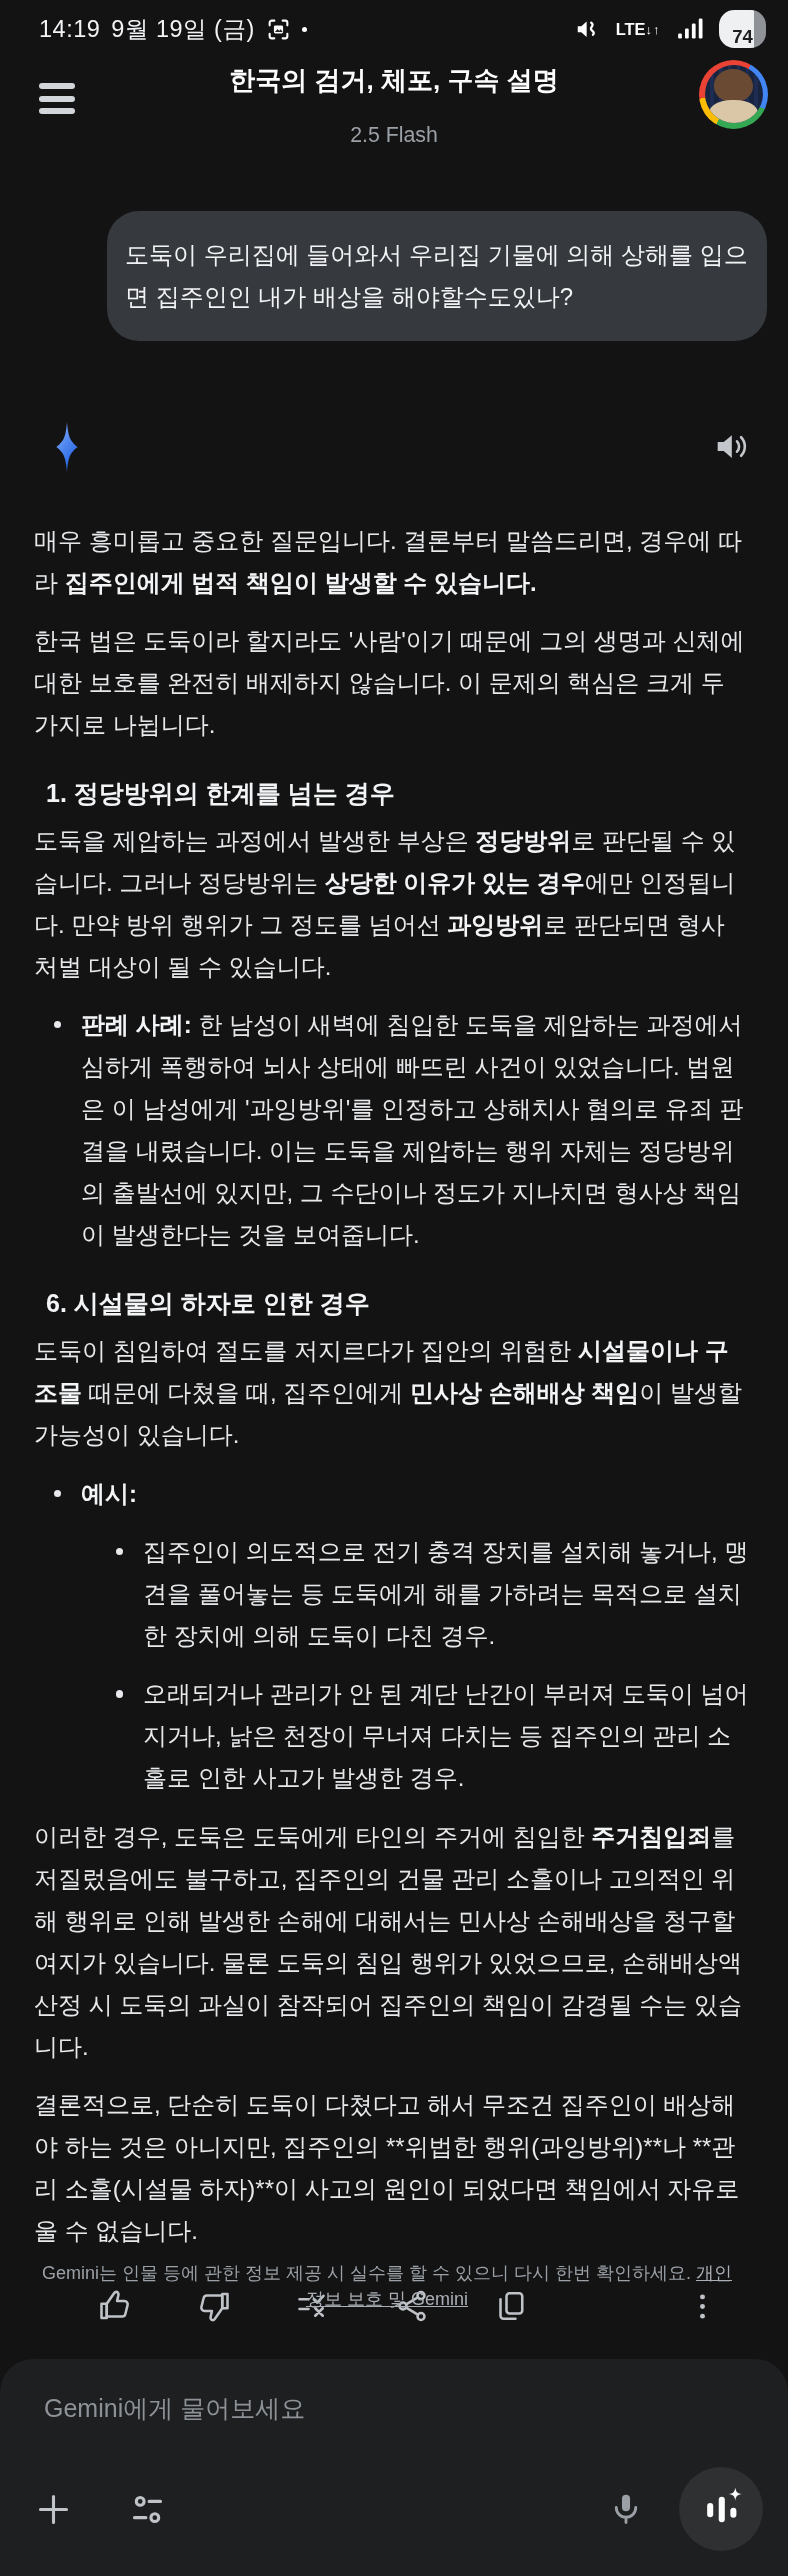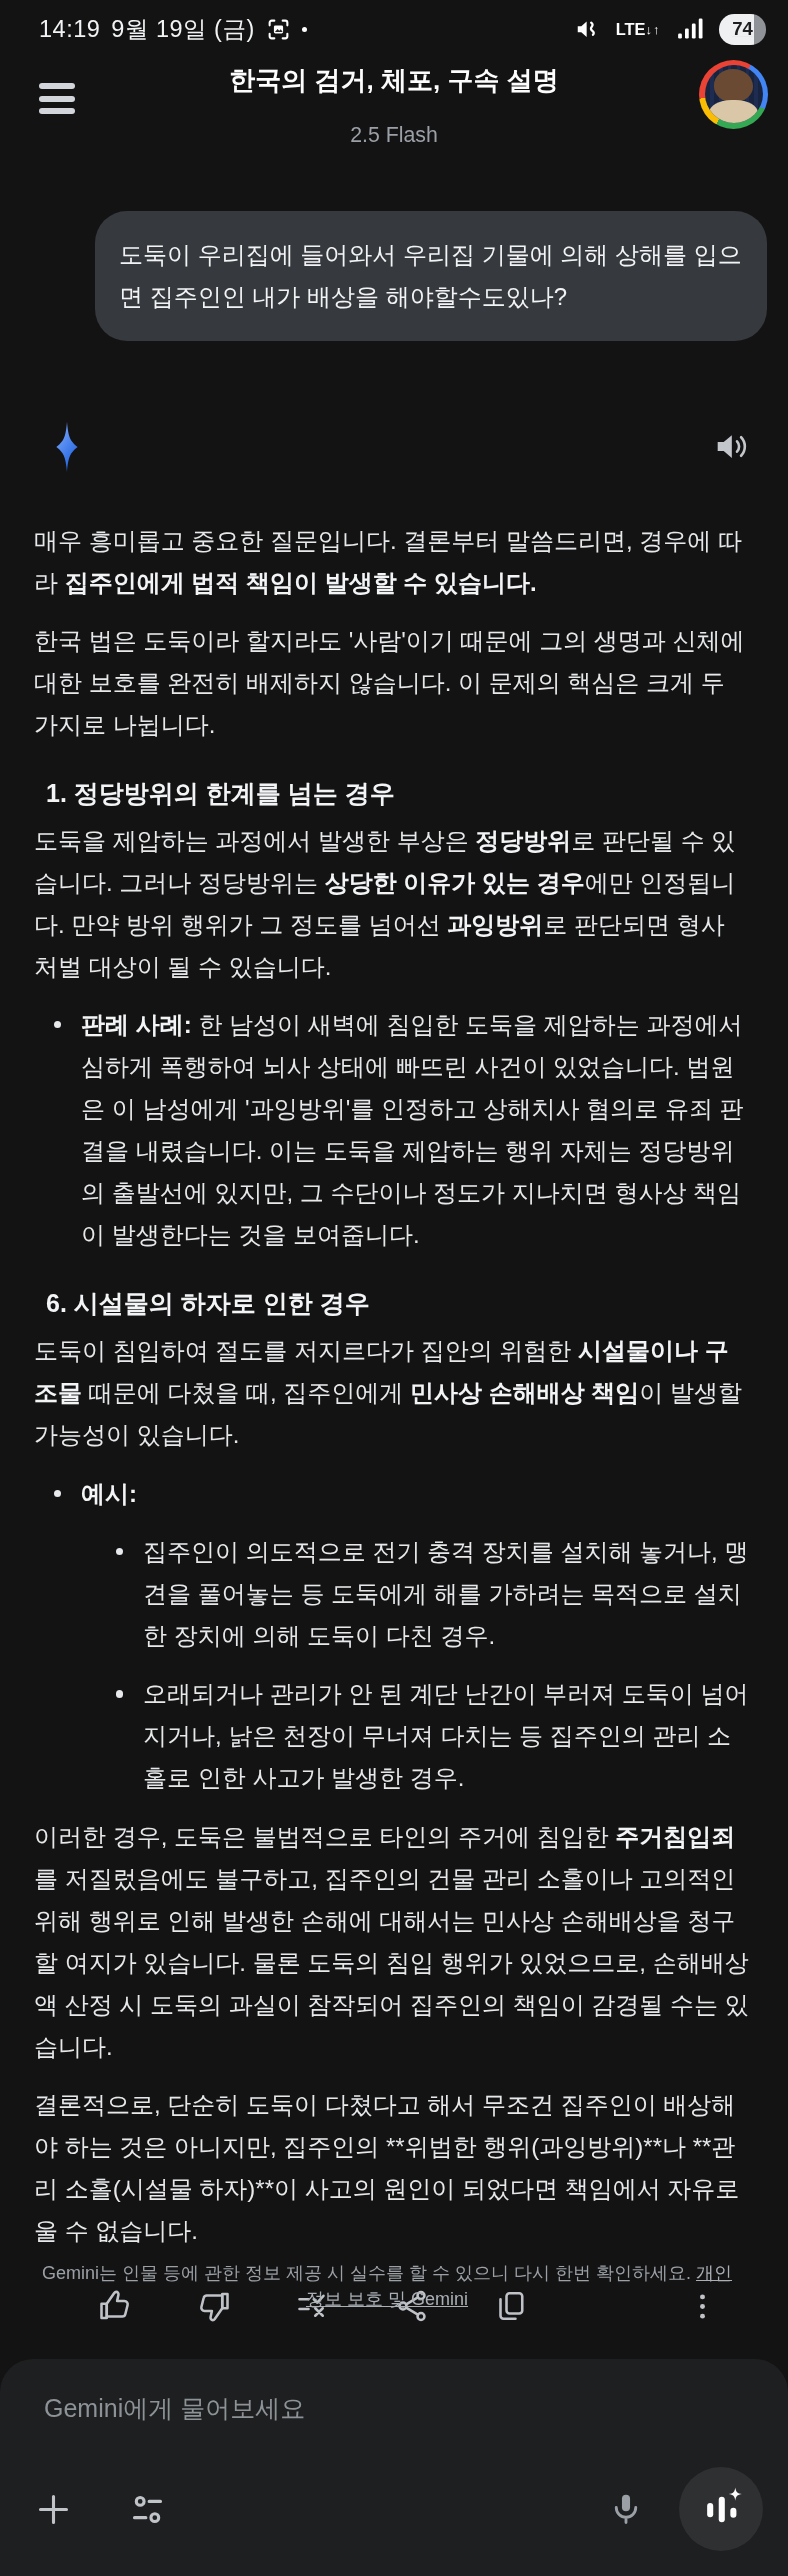--- a/index.html
+++ b/index.html
@@ -9,39 +9,39 @@
     font-family:"Liberation Sans",sans-serif;
   }
   
   .status-bar{height:53px;display:flex;align-items:center;justify-content:space-between;padding:5.5px 22px 0 39px;box-sizing:border-box;}
   .sb-left{display:flex;align-items:center;gap:11px;font-size:23.5px;color:#f1f3f4;letter-spacing:0.5px;}
   .sb-right{display:flex;align-items:center;gap:14.2px;}
   .sb-dot{width:5px;height:5px;border-radius:50%;background:#fff;}
   .lte{display:flex;flex-direction:row;align-items:center;line-height:1;color:#fff;}
   .lte .t{font-size:16.4px;font-weight:700;}
   .lte .a{font-size:13px;margin-top:1.1px;letter-spacing:1.1px;}
-  .battery{width:47px;height:31px;border-radius:15.3px;display:flex;align-items:center;justify-content:center;
+  .battery{width:47px;height:38px;border-radius:15.3px;display:flex;align-items:flex-end;justify-content:center;
     background:linear-gradient(90deg,#eef0f2 0 74%,#8f9398 74%);text-decoration:underline;}
   .battery span{font-size:18.6px;font-weight:700;color:#1e1f21;}
   
   .header{position:relative;height:129px;}
   .hamburger{position:absolute;left:39px;top:30px;width:36px;cursor:pointer;}
   .hamburger i{display:block;height:6px;border-radius:3.3px;background:#d2d6da;margin-bottom:6.6px;}
   .hamburger i:last-child{margin-bottom:0;}
   .h-title{position:absolute;left:0;right:0;top:10px;text-align:center;font-size:26px;font-weight:700;color:#fdfdfd;}
   .h-sub{position:absolute;left:0;right:0;top:70px;text-align:center;font-size:21.3px;color:#9aa0a6;}
   .avatar{position:absolute;right:20px;top:6.6px;width:69px;height:69px;border-radius:50%;
     background:conic-gradient(from -55deg,#ea4335 0 85deg,#4285f4 85deg 170deg,#34a853 170deg 265deg,#fbbc04 265deg 318deg,#ea4335 318deg 360deg);}
   .avatar-img{position:absolute;inset:5.5px;border-radius:50%;overflow:hidden;
     background:repeating-linear-gradient(90deg,#17233f 0 5.5px,#1d2c50 5.5px 8.8px);}
   .avatar-img .hair{position:absolute;top:6%;left:16%;width:68%;height:58%;background:#6a4a33;border-radius:48% 52% 46% 46%;}
   .avatar-img .shirt{position:absolute;bottom:-8%;left:8%;width:84%;height:48%;background:#d9c7a8;border-radius:46% 46% 0 0;}
   
   .user-bubble{margin:28.5px 21px 0 auto;width:fit-content;max-width:624px;
-    background:#36393d;border-radius:32px;padding:23px 24px;font-size:24px;line-height:42px;color:#f2f3f5;}
+    background:#36393d;border-radius:32px;padding:23px 18px;font-size:24px;line-height:42px;color:#f2f3f5;}
   
   .model-row{margin-top:81px;padding:0 37px 0 42px;display:flex;align-items:center;justify-content:space-between;height:50px;}
   
   .response{padding:48px 38px 0 34px;font-size:24px;line-height:42px;color:#e6e8ea;}
   .msg-p{margin:0 0 16.4px;}
   .msg-h{margin:31px 12px 10px;font-size:25px;line-height:33px;font-weight:700;color:#f0f2f4;}
   strong{font-weight:700;color:#f2f4f6;}
   .li{display:flex;margin:0 0 16.4px;}
   .li .dot{width:7.1px;height:7.1px;border-radius:50%;background:#e7e9ec;flex:none;margin:17px 20px 0 0;}
   .l1{padding-left:20px;}
@@ -164,21 +164,21 @@
         <span class="li-text"><strong>예시:</strong></span>
       </div>
       <div class="li l2">
         <span class="dot"></span>
         <span class="li-text"><span>집주인이 의도적으로 전기 충격 장치를 설치해 놓거나, 맹견을 풀어놓는 등 도둑에게 해를 가하려는 목적으로 설치한 장치에 의해 도둑이 다친 경우.</span></span>
       </div>
       <div class="li l2">
         <span class="dot"></span>
         <span class="li-text"><span>오래되거나 관리가 안 된 계단 난간이 부러져 도둑이 넘어지거나, 낡은 천장이 무너져 다치는 등 집주인의 관리 소홀로 인한 사고가 발생한 경우.</span></span>
       </div>
-      <p class="msg-p"><span>이러한 경우, 도둑은 불법적으로 타인의 주거에 침입한 </span><strong>주거침입죄</strong><span>를 저질렀음에도 불구하고, 집주인의 건물 관리 소홀이나 고의적인 위해 행위로 인해 발생한 손해에 대해서는 민사상 손해배상을 청구할 여지가 있습니다. 물론 도둑의 침입 행위가 있었으므로, 손해배상액 산정 시 도둑의 과실이 참작되어 집주인의 책임이 감경될 수는 있습니다.</span></p>
+      <p class="msg-p"><span>이러한 경우, 도둑은 도둑에게 타인의 주거에 침입한 </span><strong>주거침입죄</strong><span>를 저질렀음에도 불구하고, 집주인의 건물 관리 소홀이나 고의적인 위해 행위로 인해 발생한 손해에 대해서는 민사상 손해배상을 청구할 여지가 있습니다. 물론 도둑의 침입 행위가 있었으므로, 손해배상액 산정 시 도둑의 과실이 참작되어 집주인의 책임이 감경될 수는 있습니다.</span></p>
       <p class="msg-p"><span>결론적으로, 단순히 도둑이 다쳤다고 해서 무조건 집주인이 배상해야 하는 것은 아니지만, 집주인의 **위법한 행위(과잉방위)**나 **관리 소홀(시설물 하자)**이 사고의 원인이 되었다면 책임에서 자유로울 수 없습니다.</span></p>
     </div>
 
   <div class="actions-row">
     <span class="act">
       <svg width="36" height="36" viewBox="0 0 24 24">
         <path class="ic" d="M3 10.5h3.5V20H3z"></path>
         <path class="ic" d="M6.5 19h10.3c1 0 1.9-.7 2.1-1.7l1.5-6c.3-1.3-.7-2.6-2.1-2.6h-4.9l.9-4.2c.2-1-.5-1.9-1.5-1.9-.5 0-1 .3-1.3.7L6.5 10.5z"></path>
       </svg>
     </span>

